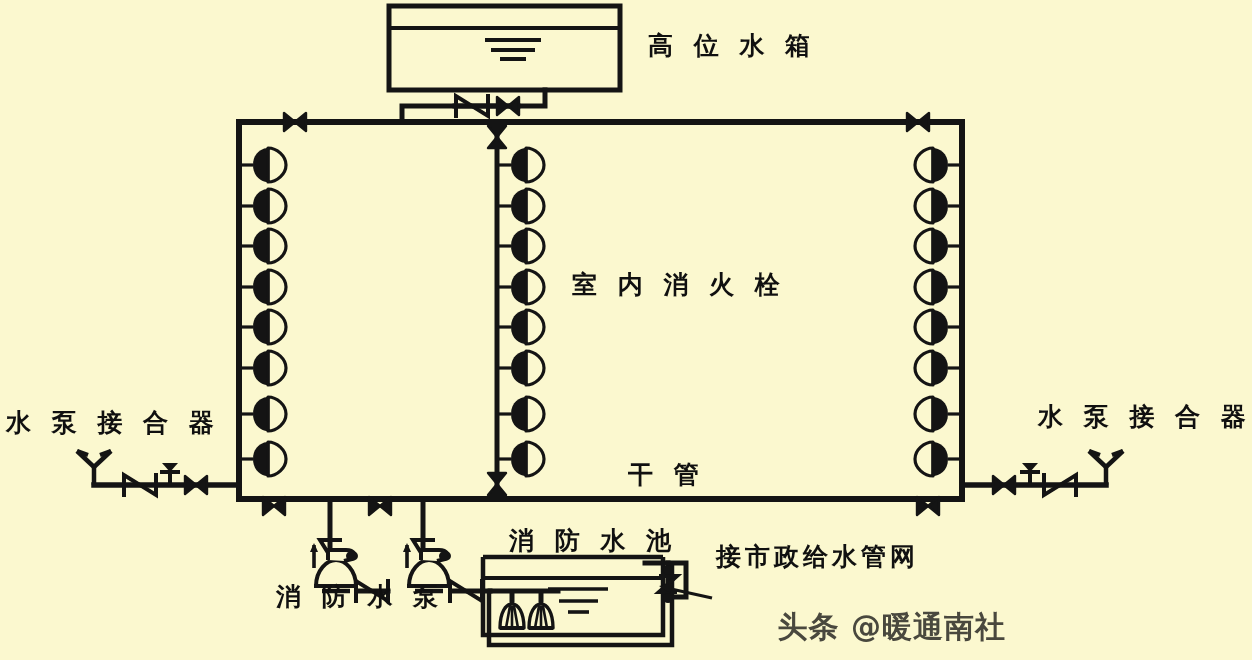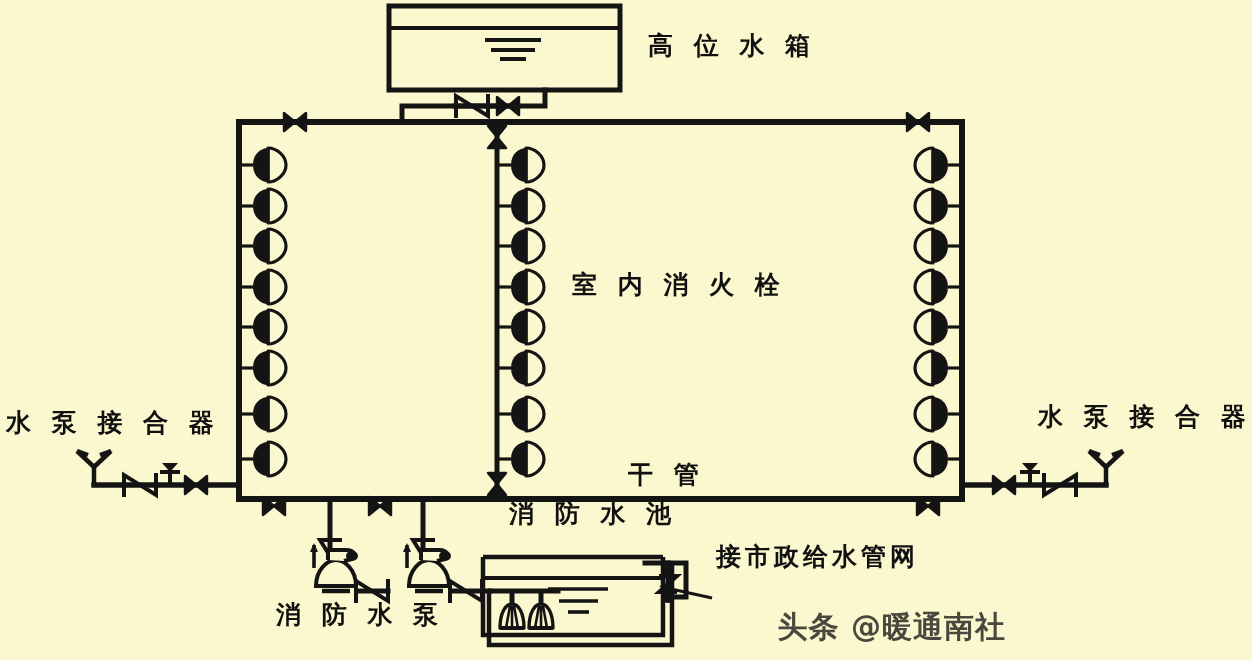--- a/index.html
+++ b/index.html
@@ -333,20 +333,20 @@
 
 
   <div class="lbl" style="left:572px;top:272px;">室 内 消 火 栓</div>
 
   <div class="lbl" style="left:628px;top:462px;">干  管</div>
 
   <div class="lbl" style="left:6px;top:410px;">水 泵 接 合 器</div>
 
   <div class="lbl" style="left:1038px;top:404px;">水 泵 接 合 器</div>
 
-  <div class="lbl" style="left:276px;top:602px;">消 防 水 泵</div>
-
-  <div class="lbl" style="left:509px;top:501px;">消 防 水 池</div>
+  <div class="lbl" style="left:276px;top:584px;">消 防 水 泵</div>
+
+  <div class="lbl" style="left:509px;top:528px;">消 防 水 池</div>
 
   <div class="lbl" style="left:716px;top:544px;letter-spacing:4px;">接市政给水管网</div>
 
   <div class="wm">头条 @暖通南社</div>
 </div>
 
 </body></html>

